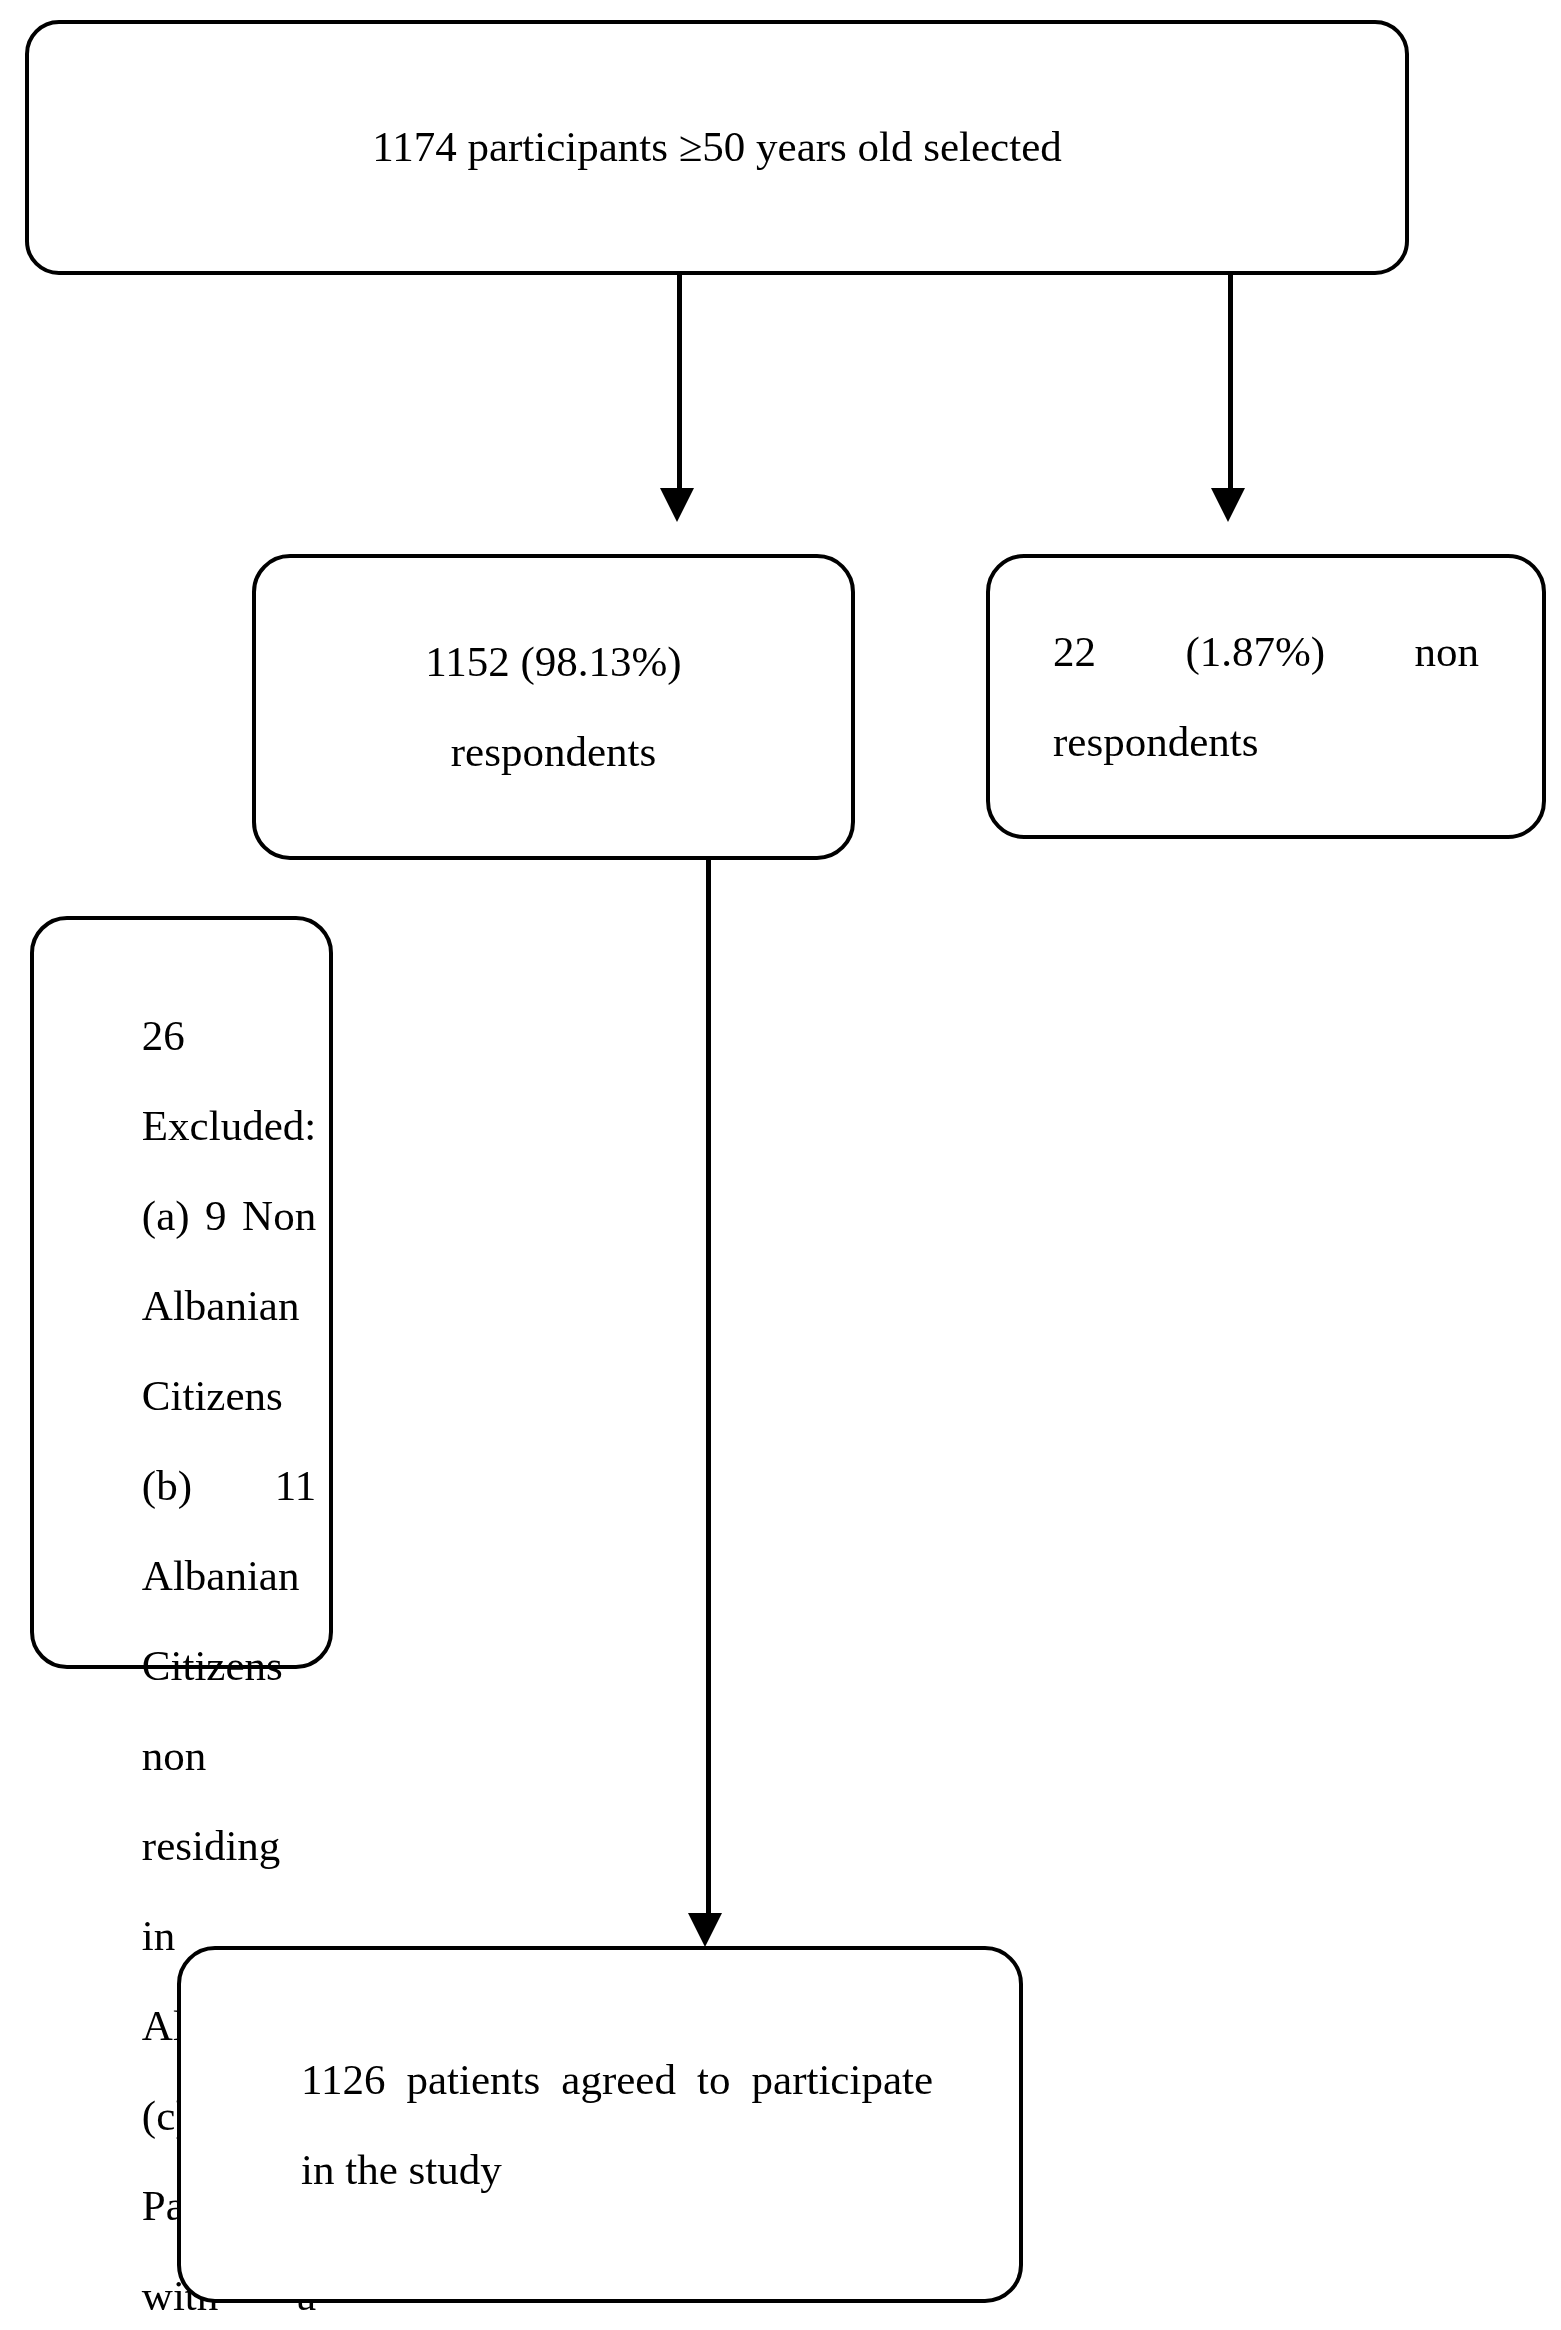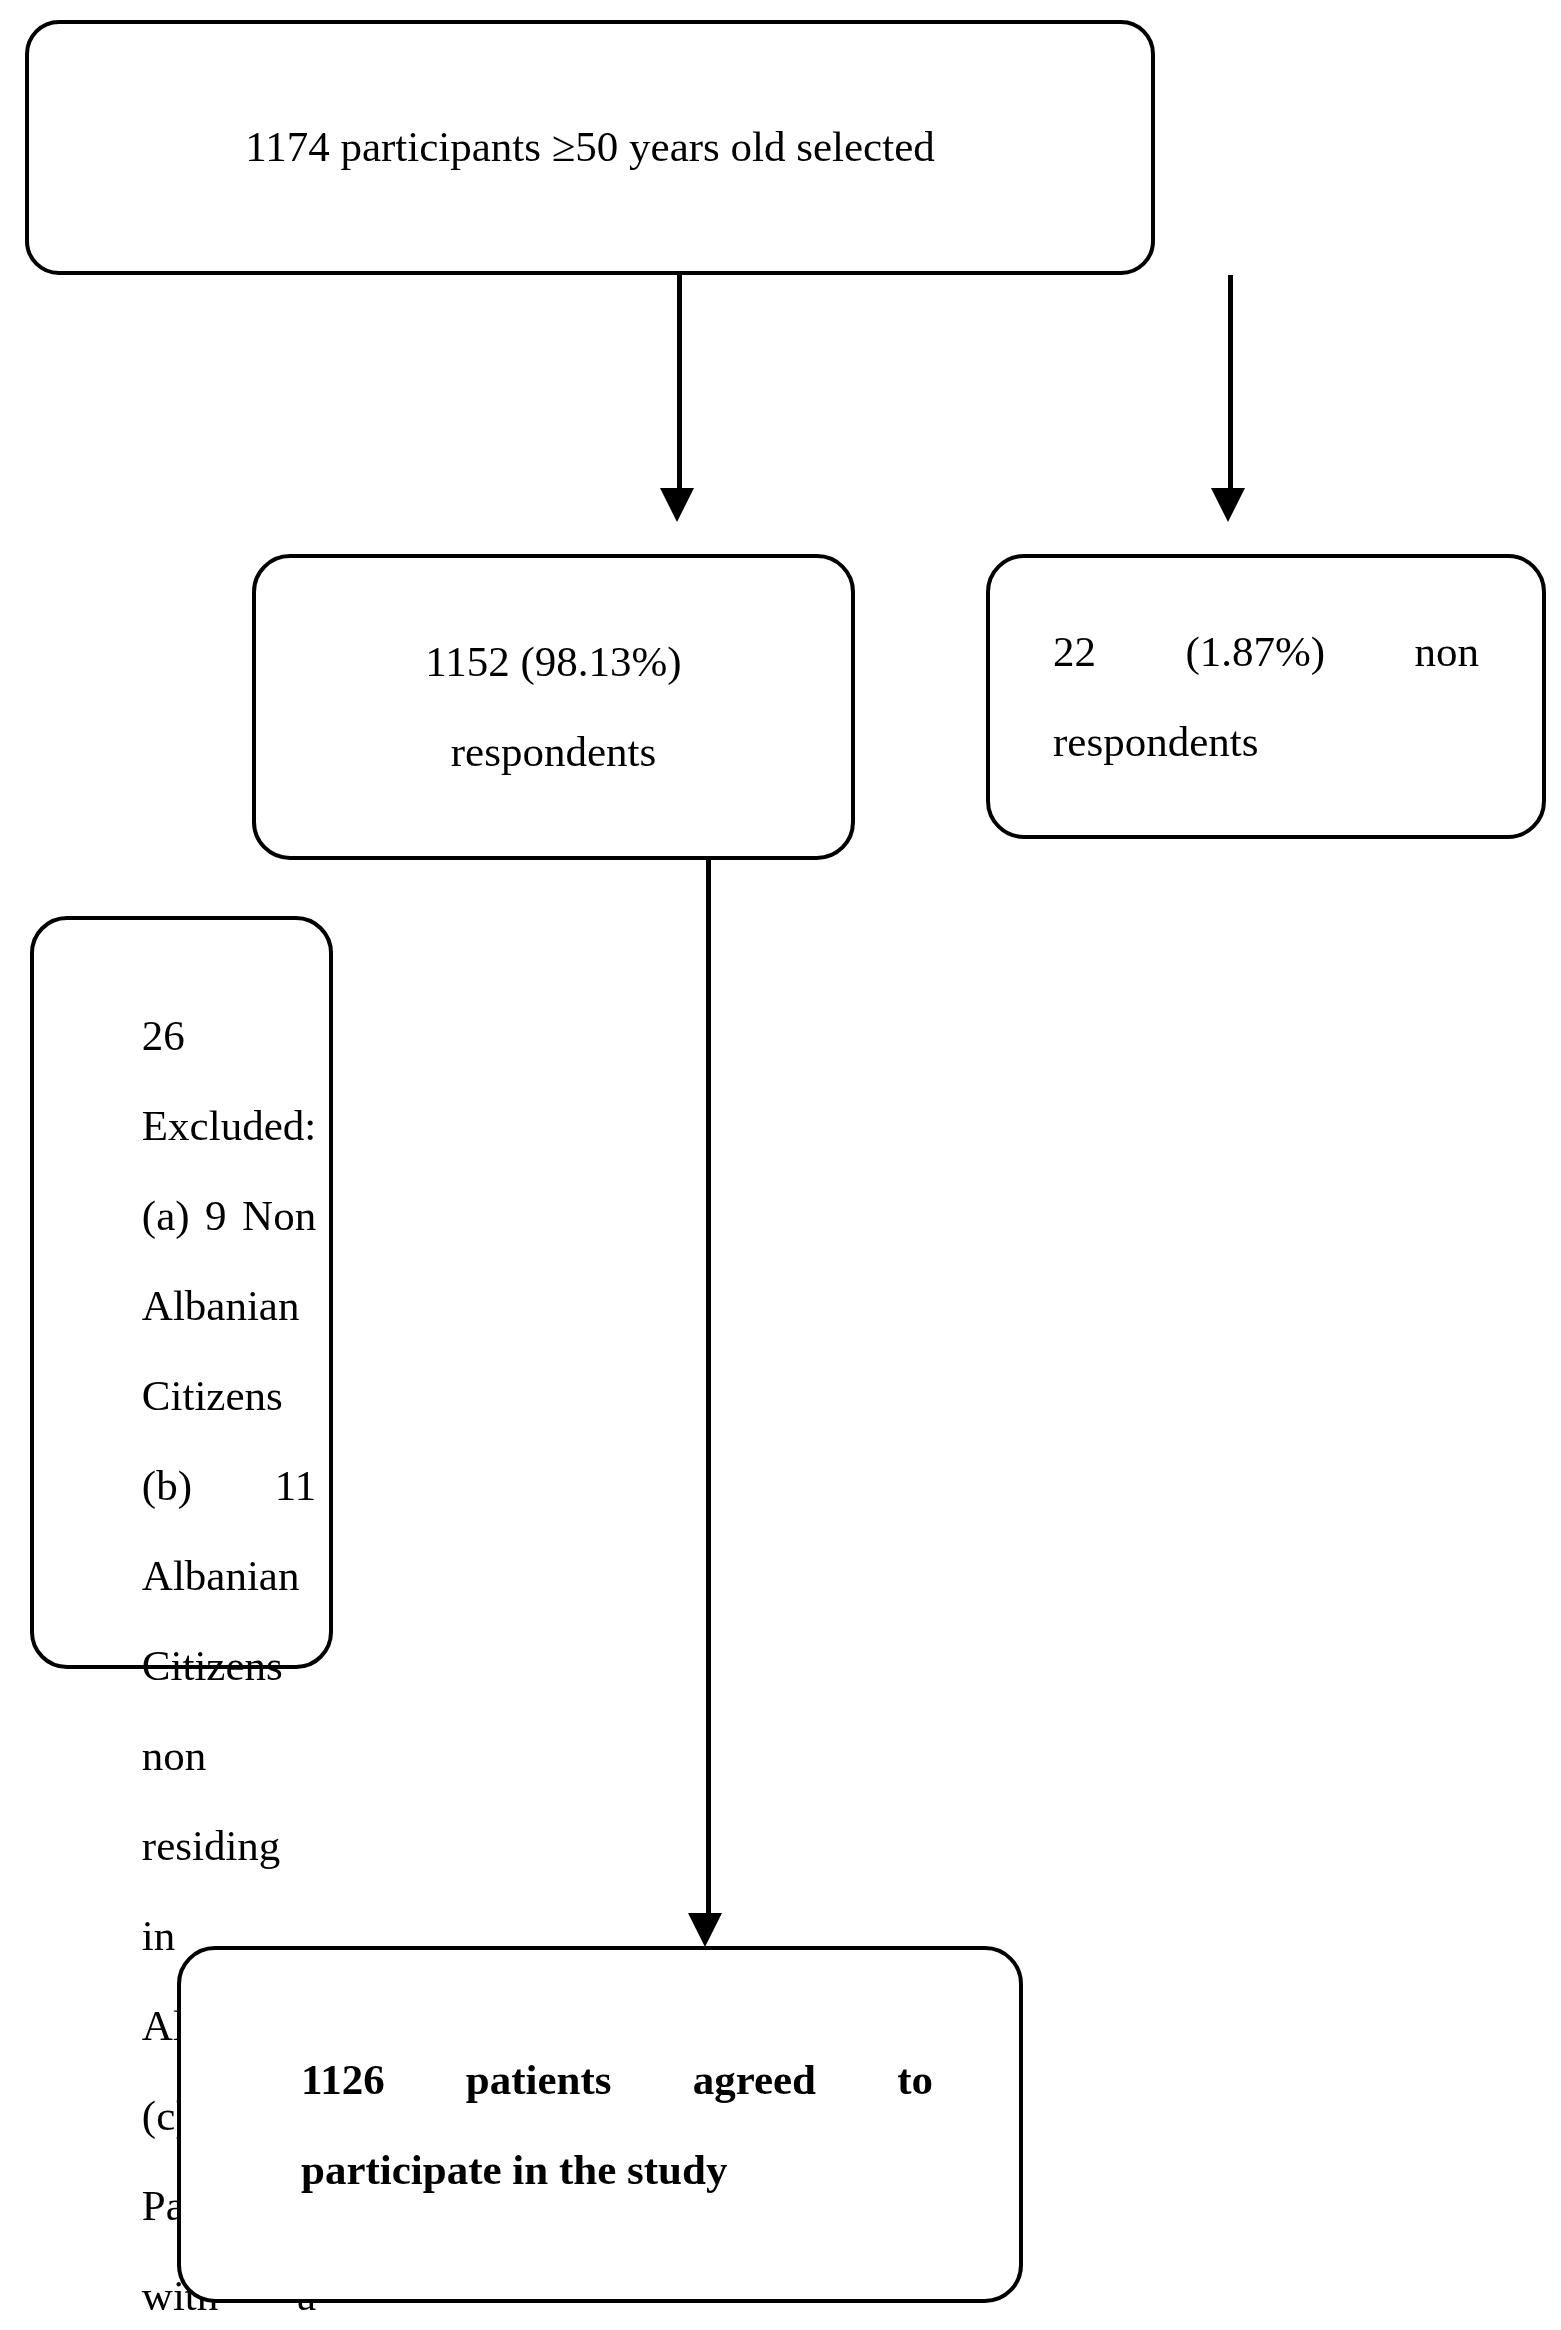--- a/index.html
+++ b/index.html
@@ -35,21 +35,21 @@
     line-height: 90px;
     color: #000000;
     width: 100%;
     box-sizing: border-box;
   }
 
   
   #node-selected {
     left: 25px;
     top: 19.7px;
-    width: 1130px;
+    width: 1384px;
     height: 255px;
     border-radius: 34px;
   }
   #node-selected .txt {
     text-align: center;
     padding: 0 26px;
   }
 
   
   #node-respondents {
@@ -101,21 +101,20 @@
     margin: 0;
   }
 
   
   #node-agreed {
     left: 177px;
     top: 1946px;
     width: 846px;
     height: 357px;
     border-radius: 38px;
-    font-weight: bold;
   }
   #node-agreed .txt {
     text-align: justify;
     text-align-last: left;
     padding: 0 86px 0 120px;
   }
 
   
   .vline {
     position: absolute;

